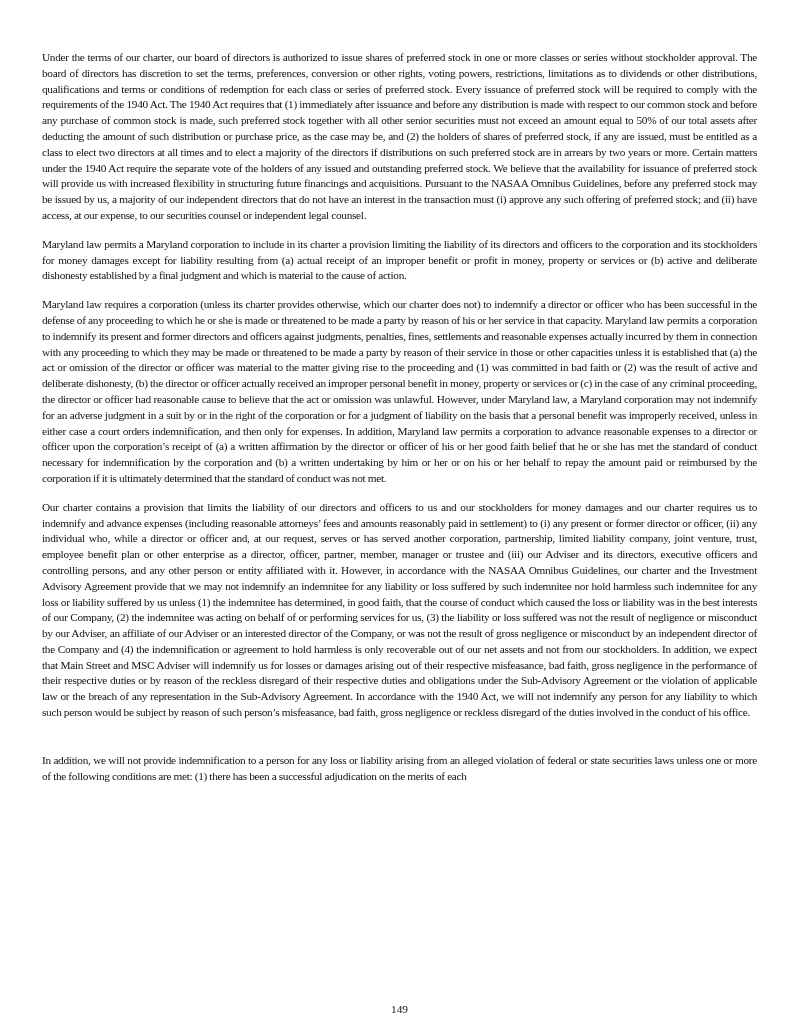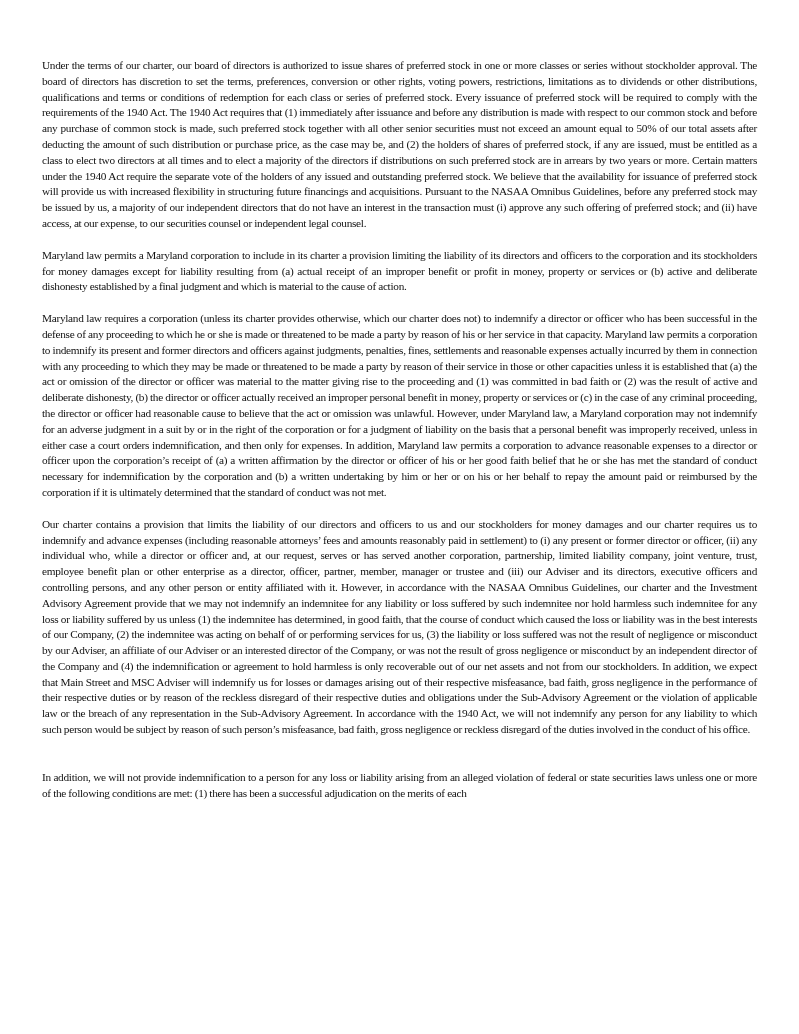--- a/index.html
+++ b/index.html
@@ -21,21 +21,21 @@
     overflow: hidden;
   }
   .doc-heading {
     font-weight: bold;
     font-size: 11.6px;
     margin: 0 0 13px 0;
     text-align: left;
     letter-spacing: -0.1px;
   }
   .doc-para {
-    margin: 16px 0 13px 0;
+    margin: 8px 0 13px 0;
     text-align: justify;
     letter-spacing: -0.3px;
     word-spacing: -0.2px;
   }
   .doc-para.last-para {
     margin-top: 32px;
     margin-bottom: 0;
   }
   .page-footer {
     position: absolute;
@@ -60,14 +60,17 @@
 
 
   <p class="doc-para">Maryland law permits a Maryland corporation to include in its charter a provision limiting the liability of its directors and officers to the corporation and its stockholders for money damages except for liability resulting from (a) actual receipt of an improper benefit or profit in money, property or services or (b) active and deliberate dishonesty established by a final judgment and which is material to the cause of action.</p>
 
   <p class="doc-para">Maryland law requires a corporation (unless its charter provides otherwise, which our charter does not) to indemnify a director or officer who has been successful in the defense of any proceeding to which he or she is made or threatened to be made a party by reason of his or her service in that capacity. Maryland law permits a corporation to indemnify its present and former directors and officers against judgments, penalties, fines, settlements and reasonable expenses actually incurred by them in connection with any proceeding to which they may be made or threatened to be made a party by reason of their service in those or other capacities unless it is established that (a) the act or omission of the director or officer was material to the matter giving rise to the proceeding and (1) was committed in bad faith or (2) was the result of active and deliberate dishonesty, (b) the director or officer actually received an improper personal benefit in money, property or services or (c) in the case of any criminal proceeding, the director or officer had reasonable cause to believe that the act or omission was unlawful. However, under Maryland law, a Maryland corporation may not indemnify for an adverse judgment in a suit by or in the right of the corporation or for a judgment of liability on the basis that a personal benefit was improperly received, unless in either case a court orders indemnification, and then only for expenses. In addition, Maryland law permits a corporation to advance reasonable expenses to a director or officer upon the corporation’s receipt of (a) a written affirmation by the director or officer of his or her good faith belief that he or she has met the standard of conduct necessary for indemnification by the corporation and (b) a written undertaking by him or her or on his or her behalf to repay the amount paid or reimbursed by the corporation if it is ultimately determined that the standard of conduct was not met.</p>
 
   <p class="doc-para">Our charter contains a provision that limits the liability of our directors and officers to us and our stockholders for money damages and our charter requires us to indemnify and advance expenses (including reasonable attorneys’ fees and amounts reasonably paid in settlement) to (i) any present or former director or officer, (ii) any individual who, while a director or officer and, at our request, serves or has served another corporation, partnership, limited liability company, joint venture, trust, employee benefit plan or other enterprise as a director, officer, partner, member, manager or trustee and (iii) our Adviser and its directors, executive officers and controlling persons, and any other person or entity affiliated with it. However, in accordance with the NASAA Omnibus Guidelines, our charter and the Investment Advisory Agreement provide that we may not indemnify an indemnitee for any liability or loss suffered by such indemnitee nor hold harmless such indemnitee for any loss or liability suffered by us unless (1) the indemnitee has determined, in good faith, that the course of conduct which caused the loss or liability was in the best interests of our Company, (2) the indemnitee was acting on behalf of or performing services for us, (3) the liability or loss suffered was not the result of negligence or misconduct by our Adviser, an affiliate of our Adviser or an interested director of the Company, or was not the result of gross negligence or misconduct by an independent director of the Company and (4) the indemnification or agreement to hold harmless is only recoverable out of our net assets and not from our stockholders. In addition, we expect that Main Street and MSC Adviser will indemnify us for losses or damages arising out of their respective misfeasance, bad faith, gross negligence in the performance of their respective duties or by reason of the reckless disregard of their respective duties and obligations under the Sub-Advisory Agreement or the violation of applicable law or the breach of any representation in the Sub-Advisory Agreement. In accordance with the 1940 Act, we will not indemnify any person for any liability to which such person would be subject by reason of such person’s misfeasance, bad faith, gross negligence or reckless disregard of the duties involved in the conduct of his office.</p>
 
   <p class="doc-para last-para">In addition, we will not provide indemnification to a person for any loss or liability arising from an alleged violation of federal or state securities laws unless one or more of the following conditions are met: (1) there has been a successful adjudication on the merits of each</p>
 
+  <div class="page-footer">
+    <span>149</span>
+  </div>
 
 </div>
 
 </body></html>

